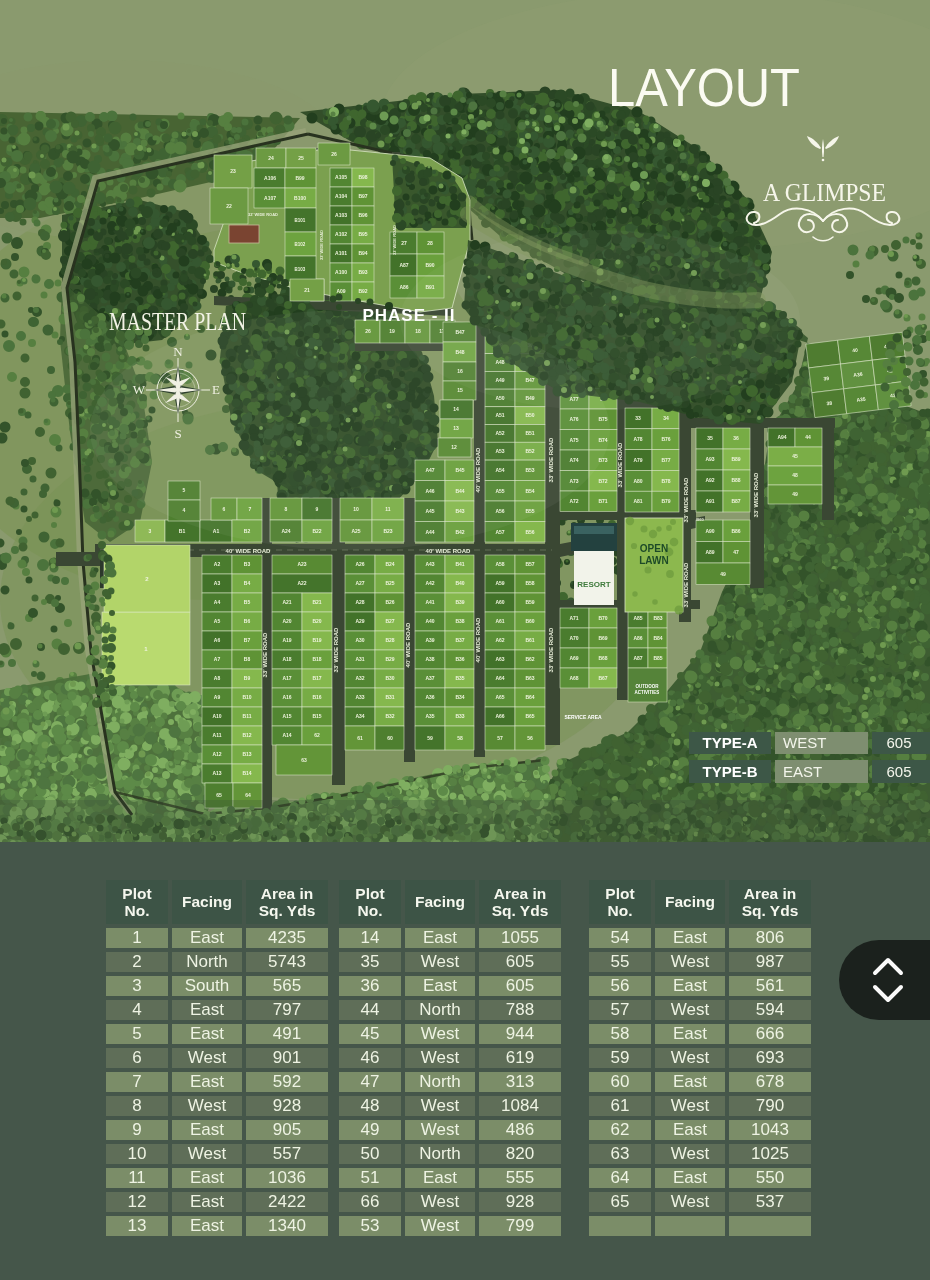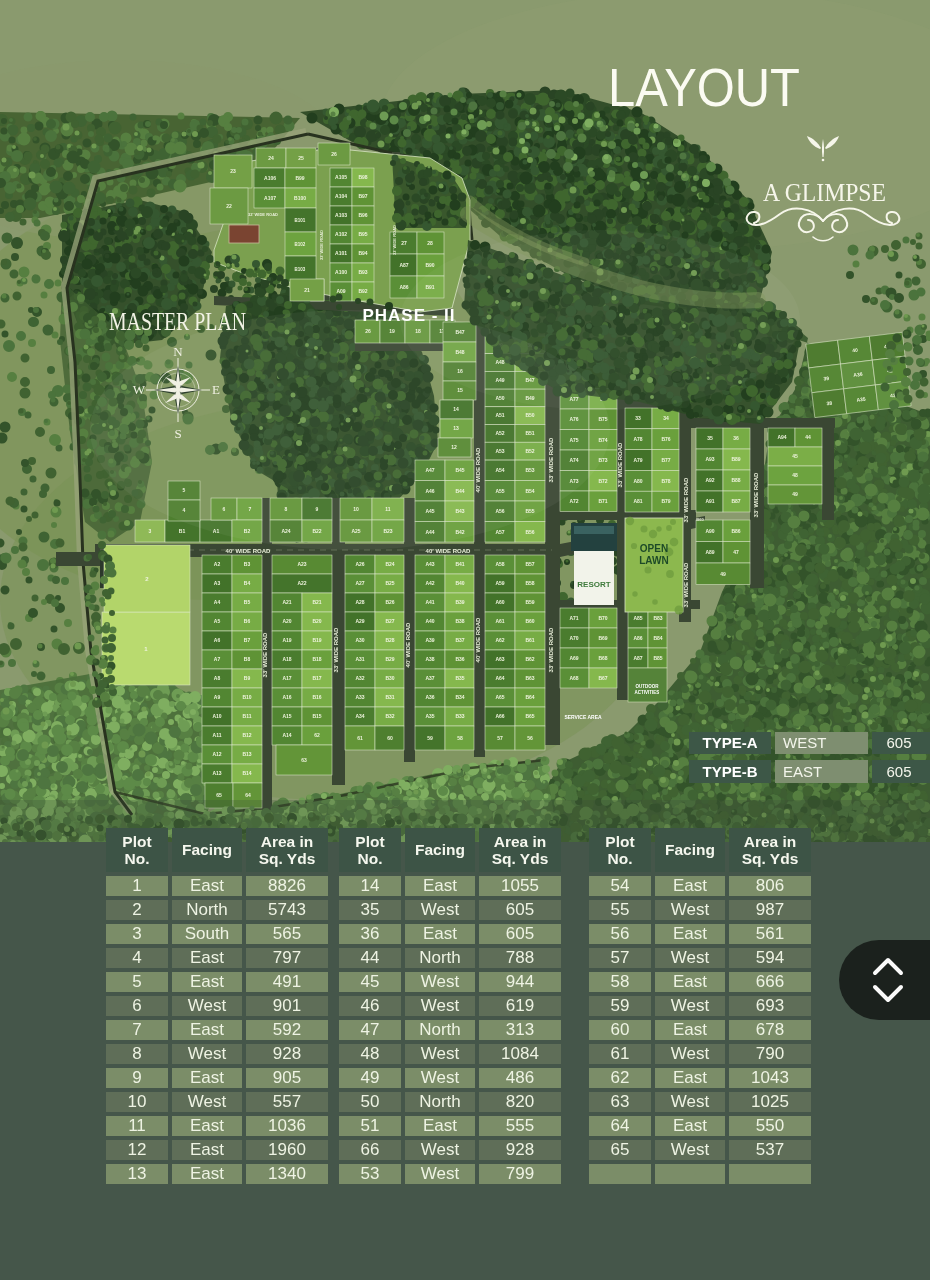--- a/index.html
+++ b/index.html
@@ -1,17 +1,17 @@
 <!DOCTYPE html>
 <html><head><meta charset="utf-8"><style>
 html,body{margin:0;padding:0}
 body{width:930px;height:1280px;overflow:hidden;background:#45564a;font-family:"Liberation Sans",sans-serif}
 #page{position:relative;width:930px;height:1280px}
 #map{position:absolute;left:0;top:0}
-table{position:absolute;top:824px;border-collapse:separate;border-spacing:4px;table-layout:fixed}
+table{position:absolute;top:876px;border-collapse:separate;border-spacing:4px;table-layout:fixed}
 th{background:#3d5446;color:#f5f7ee;font-size:15.5px;line-height:1.12;font-weight:bold;width:60px;height:42px;text-align:center;vertical-align:middle}
 th:nth-child(2){width:68px} th:nth-child(3){width:80px}
 td{height:20px;font-size:17px;color:#eef3e3;text-align:center;vertical-align:middle;padding:0}
 tr.odd td{background:#7b8d68} tr.even td{background:#5f6e58}
 </style></head><body>
 <div id="page">
 
 <svg id="map" width="930" height="842" viewBox="0 0 930 842">
 
 <rect x="0" y="0" width="930" height="9" fill="#0e100d"></rect>
@@ -1621,21 +1621,21 @@
 <table style="left:102px">
       <tbody>
         <tr>
           <th>Plot<br>No.</th>
           <th>Facing</th>
           <th>Area in<br>Sq. Yds</th>
         </tr>
         <tr class="odd">
           <td>1</td>
           <td>East</td>
-          <td>8826</td>
+          <td>4235</td>
         </tr>
         <tr class="even">
           <td>2</td>
           <td>North</td>
           <td>5743</td>
         </tr>
         <tr class="odd">
           <td>3</td>
           <td>South</td>
           <td>565</td>
@@ -1676,21 +1676,21 @@
           <td>557</td>
         </tr>
         <tr class="odd">
           <td>11</td>
           <td>East</td>
           <td>1036</td>
         </tr>
         <tr class="even">
           <td>12</td>
           <td>East</td>
-          <td>1960</td>
+          <td>2422</td>
         </tr>
         <tr class="odd">
           <td>13</td>
           <td>East</td>
           <td>1340</td>
         </tr>
       </tbody>
     </table>
 
 <table style="left:335px">

